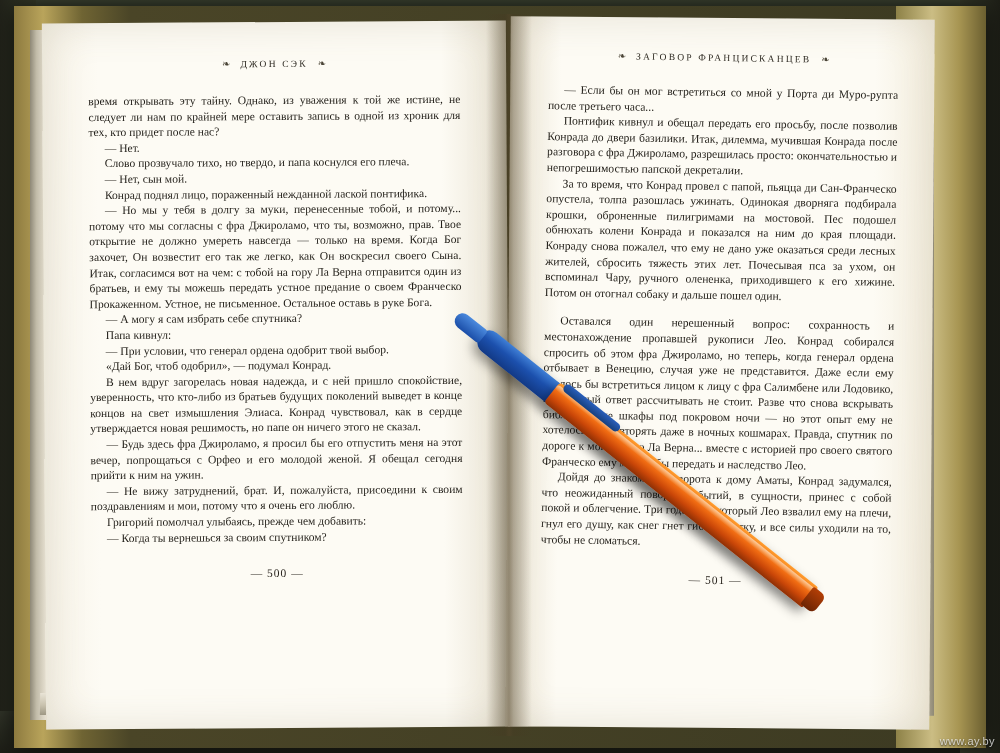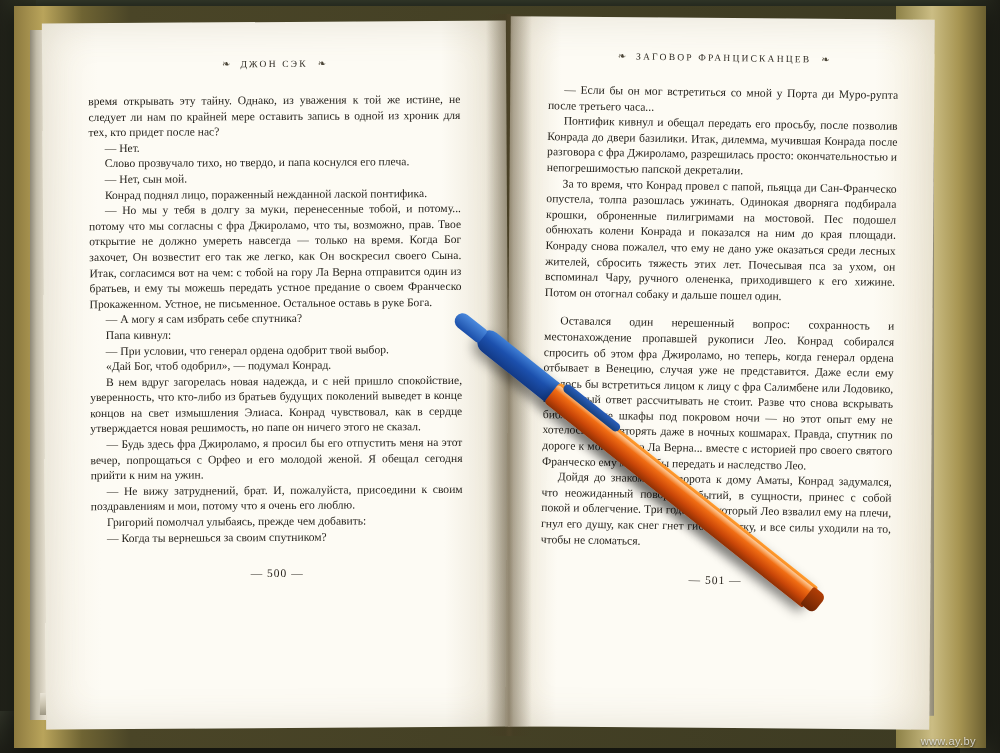--- a/index.html
+++ b/index.html
@@ -259,21 +259,21 @@
     position: absolute;
     left: -80px; top: 18px;
     width: 420px; height: 22px;
     background: radial-gradient(ellipse at 50% 50%, rgba(0,0,0,.35), rgba(0,0,0,0) 70%);
     filter: blur(3px);
   }
 
   
   #watermark {
     position: absolute;
-    right: 24px;
+    right: 5px;
     bottom: 6px;
     font-family: "Liberation Sans", sans-serif;
     font-size: 11px;
     color: rgba(255,255,255,.72);
     letter-spacing: .4px;
     text-shadow: 0 1px 2px rgba(0,0,0,.8);
   }
 </style>
 </head>
 <body>

